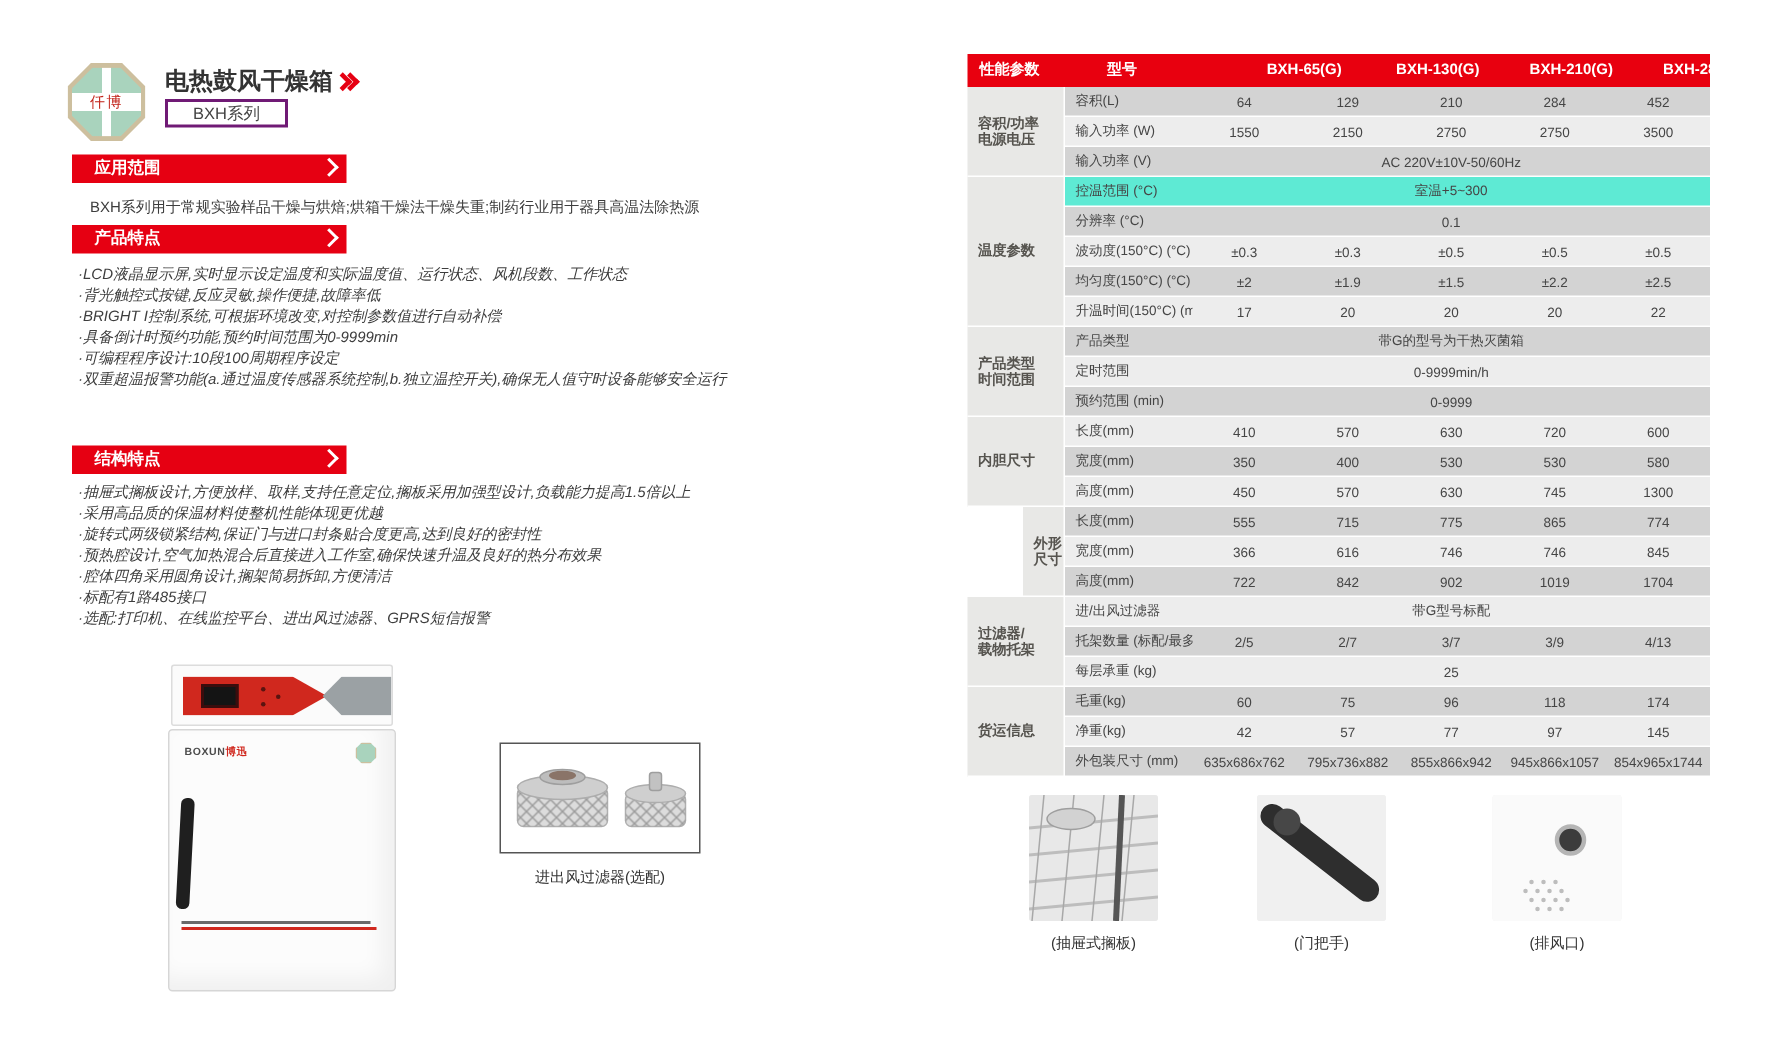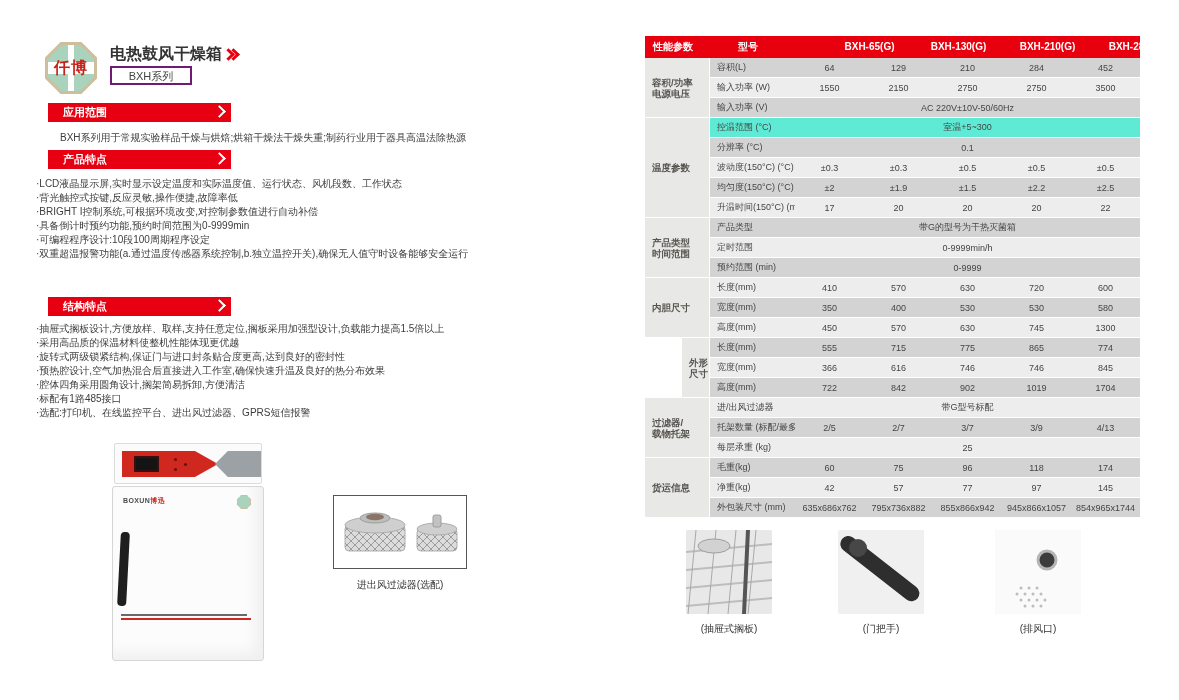--- a/index.html
+++ b/index.html
@@ -10,36 +10,36 @@
   
   .logo-oct { position:absolute; left:45px; top:42px; width:52px; height:52px;
     clip-path:polygon(30% 0,70% 0,100% 30%,100% 70%,70% 100%,30% 100%,0 70%,0 30%);
     background:#cdbf9e; display:flex; align-items:center; justify-content:center; }
   .logo-oct-inner { width:46px; height:46px;
     clip-path:polygon(30% 0,70% 0,100% 30%,100% 70%,70% 100%,30% 100%,0 70%,0 30%);
     background:
       linear-gradient(#fff,#fff) 0 50%/100% 12px no-repeat,
       linear-gradient(90deg,#a9d3bd 44%,#fff 44%,#fff 56%,#a9d3bd 56%);
     display:flex; align-items:center; justify-content:center; }
-  .logo-text { font-size:16px; font-weight:bold; color:#c22218; letter-spacing:1px; }
+  .logo-text { font-size:10px; font-weight:normal; color:#c22218; letter-spacing:1px; }
   .title-row { position:absolute; left:110px; top:44px; display:flex; align-items:center; gap:6px; }
   .doc-title { font-size:16px; font-weight:bold; color:#333; }
   .title-chevs { display:flex; }
   .chev { width:9px; height:9px; border-top:3px solid #e60012; border-right:3px solid #e60012;
     transform:rotate(45deg); margin-left:-4px; }
   .series-box { position:absolute; left:110px; top:66px; width:82px; height:19px;
     border:2px solid #701a75; font-size:11px; color:#444; text-align:center; line-height:17px; }
 
   
   .banner { position:absolute; left:48px; width:183px; height:19px; background:#e60012;
     color:#fff; font-size:11px; font-weight:bold; line-height:19px; padding-left:15px; }
   .banner .b-arrow { position:absolute; right:7px; top:3.5px; width:9px; height:9px;
     border-top:2px solid #fff; border-right:2px solid #fff; transform:rotate(45deg); }
   .para { position:absolute; left:60px; width:540px; font-size:10px; color:#3d3d3d; }
-  .bullets { position:absolute; left:36px; width:560px; }
+  .bullets { position:absolute; left:52px; width:560px;font-style:italic; }
   .bullet { font-size:10px; color:#3d3d3d; height:14px; line-height:14px; white-space:nowrap; overflow:hidden; }
 
   
   .oven { position:absolute; left:112px; top:443px; width:152px; height:218px; }
   .oven-top { position:absolute; top:0; left:2px; right:2px; height:41px; background:#fbfbfb;
     border:1px solid #dcdcdc; border-radius:2px; }
   .panel-red { position:absolute; left:7px; top:7px; width:96px; height:26px; background:#d0281e;
     clip-path:polygon(0 0,76% 0,100% 50%,76% 100%,0 100%); }
   .screen { position:absolute; left:12px; top:5px; width:25px; height:16px; background:#141414;
     border:2px solid #3b0d0d; }

